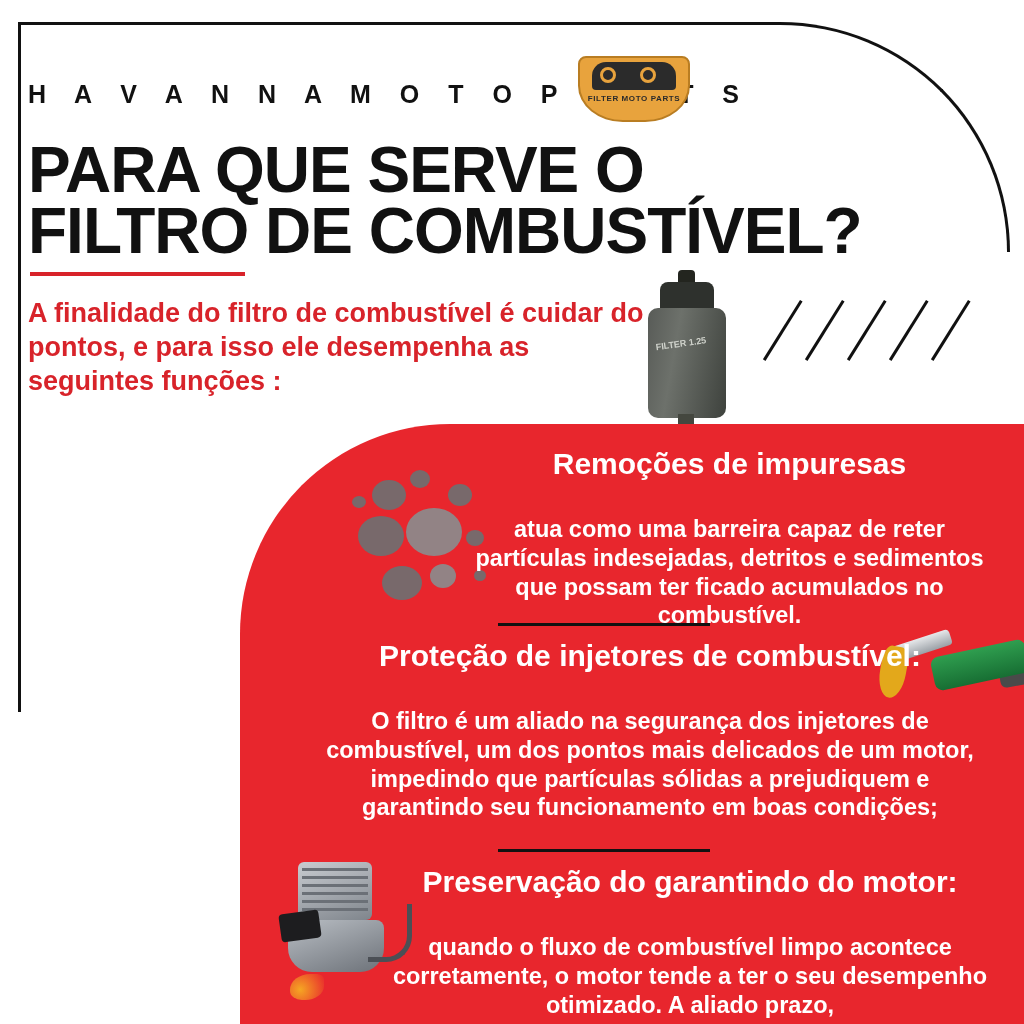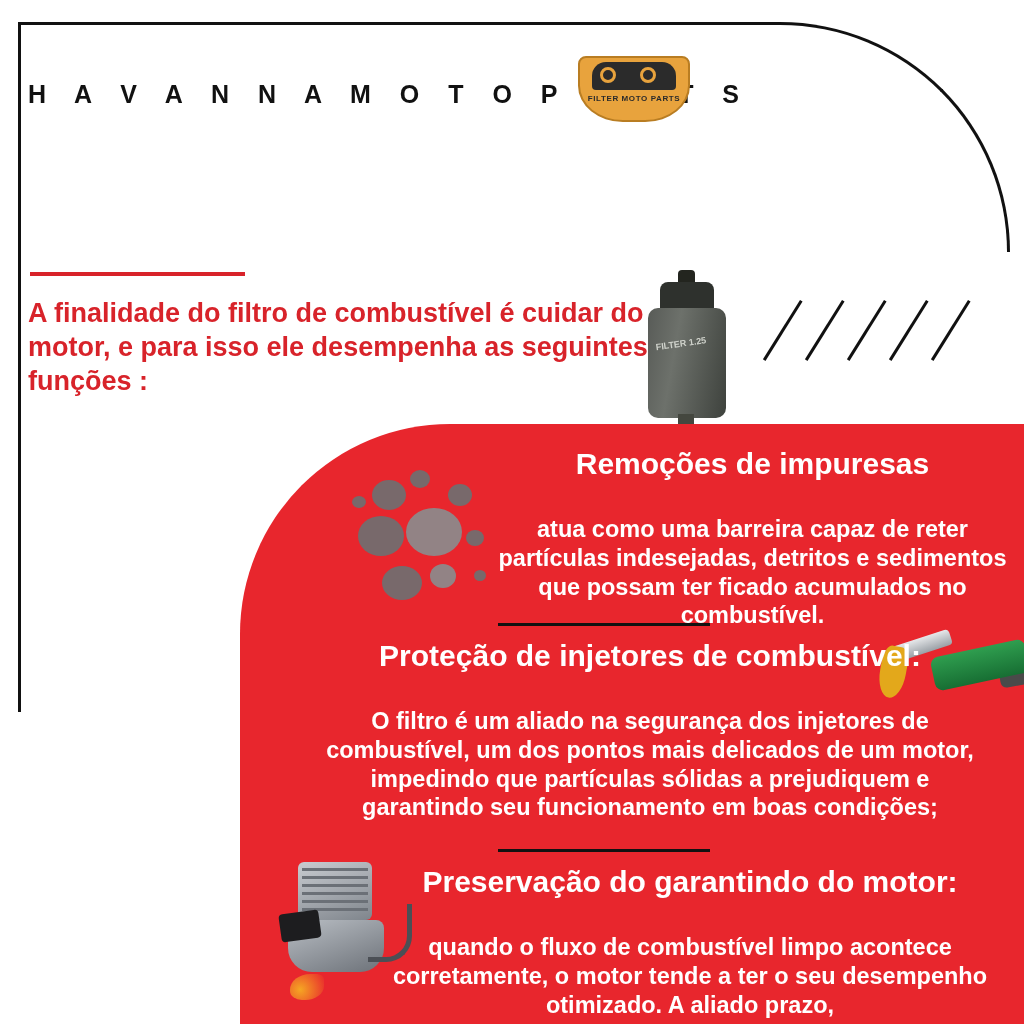--- a/index.html
+++ b/index.html
@@ -154,21 +154,21 @@
     font-size: 23.5px;
     font-weight: 600;
     line-height: 1.22;
     margin-top: 36px;
   }
   .sep {
     position: absolute;
     height: 3px; background: #111;
   }
 
-  .card-1 { left: 480px; top: 448px; width: 545px; }
+  .card-1 { left: 457px; top: 448px; width: 545px; }
   .card-2 { left: 320px; top: 640px; width: 660px; }
   .card-3 { left: 390px; top: 866px; width: 600px; }
 
   .sep-1 { left: 498px; top: 623px; width: 212px; }
   .sep-2 { left: 498px; top: 849px; width: 212px; }
 
   
   .filter-img { position: absolute; left: 630px; top: 276px; width: 120px; height: 180px; }
   .filter-img .body {
     position: absolute; left: 18px; top: 32px;
@@ -267,23 +267,27 @@
   <div class="brand-word">H A V A N N A   M O T O   P A R T S</div>
 
   <div class="logo">
     <div class="shield"></div>
     <div class="badge-top"></div>
     <div class="badge-wheel l"></div>
     <div class="badge-wheel r"></div>
     <div class="logo-text">FILTER MOTO PARTS</div>
   </div>
 
+  <div class="title">
+    <span>PARA QUE SERVE O</span>
+    <span class="line2">FILTRO DE COMBUSTÍVEL?</span>
+  </div>
   <div class="rule"></div>
 
-  <div class="intro">A finalidade do filtro de combustível é cuidar do motor, e para isso ele desempenha as seguintes funções :</div>
+  <div class="intro">A finalidade do filtro de combustível é cuidar do pontos, e para isso ele desempenha as seguintes funções :</div>
 
   <div class="hatches">
     <i style="left:0px"></i>
       <i style="left:42px"></i>
       <i style="left:84px"></i>
       <i style="left:126px"></i>
       <i style="left:168px"></i>
   </div>
 
   <div class="filter-img">

